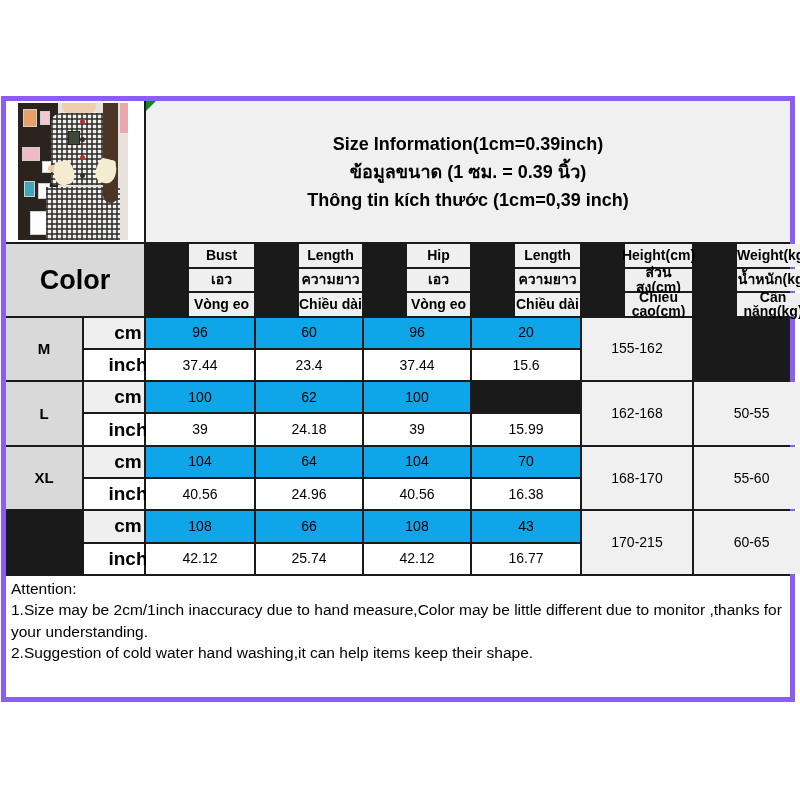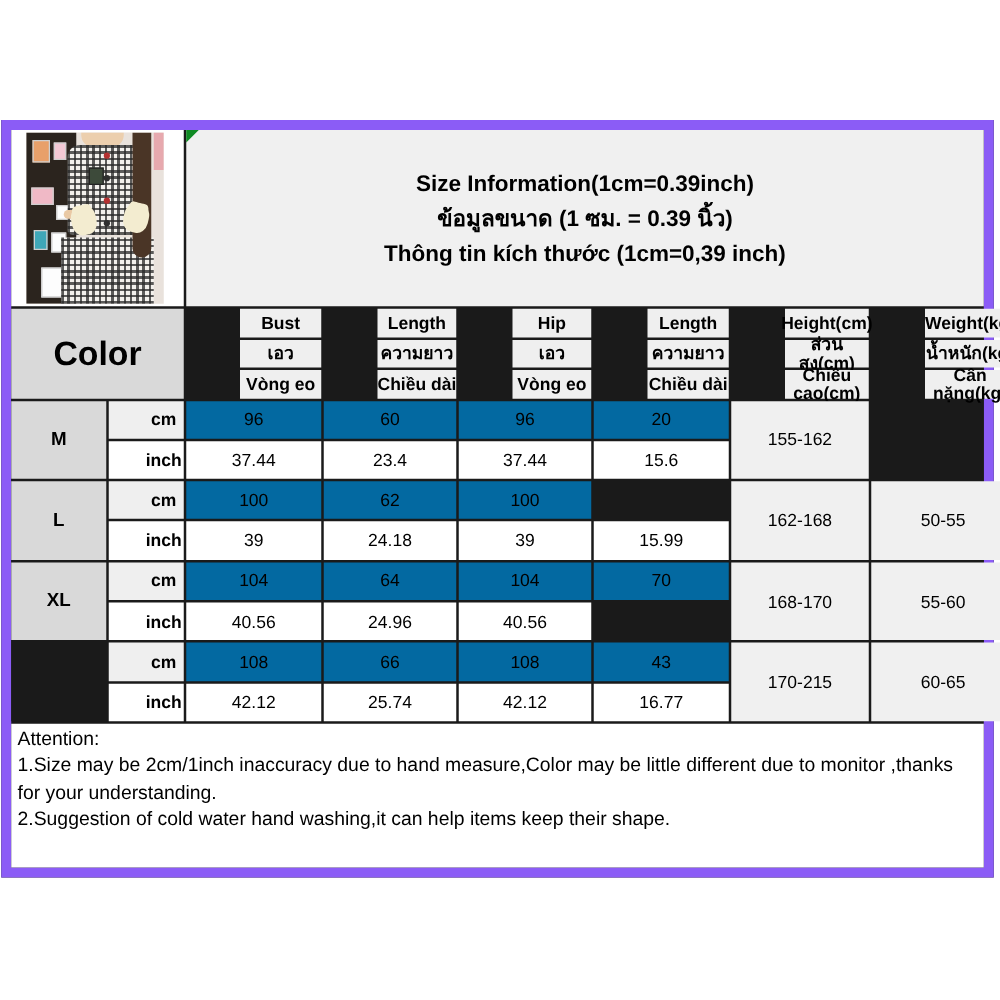--- a/index.html
+++ b/index.html
@@ -3,21 +3,21 @@
 <meta charset="utf-8">
 <style>
   * { margin:0; padding:0; box-sizing:border-box; }
   html,body { width:800px; height:800px; background:#ffffff; overflow:hidden; }
   body { font-family:"Liberation Sans","DejaVu Sans",sans-serif; color:#000; }
 
   .page { position:relative; width:800px; height:800px; background:#fff; }
 
   .main-box {
     position:absolute; left:1px; top:96px; width:794px; height:606px;
-    border:8px solid #8b5cf6; background:#1a1a1a;
+    border:5px solid #8b5cf6; background:#1a1a1a;
     display:flex; flex-direction:column; gap:2px;
   }
 
   
   .top-row { display:grid; grid-template-columns:138px 1fr; gap:2px; height:141px; flex:0 0 141px; }
   .photo-cell { background:#fff; position:relative; }
   .title-cell { background:#f0f0f0; position:relative; display:flex; flex-direction:column; justify-content:center; align-items:center; }
   .title-line { font-weight:bold; font-size:18px; line-height:28px; text-align:center; }
 
   .green-corner {
@@ -60,24 +60,24 @@
   .size-table {
     display:grid; gap:2px; background:#1a1a1a;
     grid-template-columns:76px 60px 108px 106px 106px 108px 110px 1fr;
     grid-template-rows:22.5px 22.5px 22.5px repeat(8, 30.3px);
     flex:0 0 auto;
   }
   .cell { display:flex; align-items:center; justify-content:center; background:#fff; font-size:14px; line-height:1.05; text-align:center; }
   .hdr  { background:#efefef; font-weight:bold;margin-left:43px; }
   .corner { background:#d9d9d9; font-weight:bold; font-size:27px; }
   .size-name { background:#d9d9d9; font-weight:bold; font-size:15px; }
-  .unit { font-weight:bold; font-size:14px;padding-left:28px; }
+  .unit { font-weight:bold; font-size:19px;padding-left:28px; }
   .unit-cm { background:#efefef; }
   .unit-inch { background:#ffffff; }
-  .val-cm { background:#0369a1; }
+  .val-cm { background:#0ea5e9; }
   .val-inch { background:#ffffff; }
   .range { background:#f0f0f0; }
 
   
   .attention { background:#fff; flex:1 1 auto; padding:2px 5px; font-size:15.5px; line-height:21.5px; }
   .attention p { margin:0; }
 </style>
 </head>
 <body>
 
@@ -170,20 +170,21 @@
       <div class="cell val-cm" style="grid-area:8/3">104</div>
       <div class="cell val-cm" style="grid-area:8/4">64</div>
       <div class="cell val-cm" style="grid-area:8/5">104</div>
       <div class="cell val-cm" style="grid-area:8/6">70</div>
       <div class="cell range" style="grid-area:8/7/10/8">168-170</div>
       <div class="cell range" style="grid-area:8/8/10/9">55-60</div>
       <div class="cell unit unit-inch" style="grid-area:9/2">inch</div>
       <div class="cell val-inch" style="grid-area:9/3">40.56</div>
       <div class="cell val-inch" style="grid-area:9/4">24.96</div>
       <div class="cell val-inch" style="grid-area:9/5">40.56</div>
+      <div class="cell val-inch" style="grid-area:9/6">16.38</div>
 
       <div class="cell unit unit-cm" style="grid-area:10/2">cm</div>
       <div class="cell val-cm" style="grid-area:10/3">108</div>
       <div class="cell val-cm" style="grid-area:10/4">66</div>
       <div class="cell val-cm" style="grid-area:10/5">108</div>
       <div class="cell val-cm" style="grid-area:10/6">43</div>
       <div class="cell range" style="grid-area:10/7/12/8">170-215</div>
       <div class="cell range" style="grid-area:10/8/12/9">60-65</div>
       <div class="cell unit unit-inch" style="grid-area:11/2">inch</div>
       <div class="cell val-inch" style="grid-area:11/3">42.12</div>

